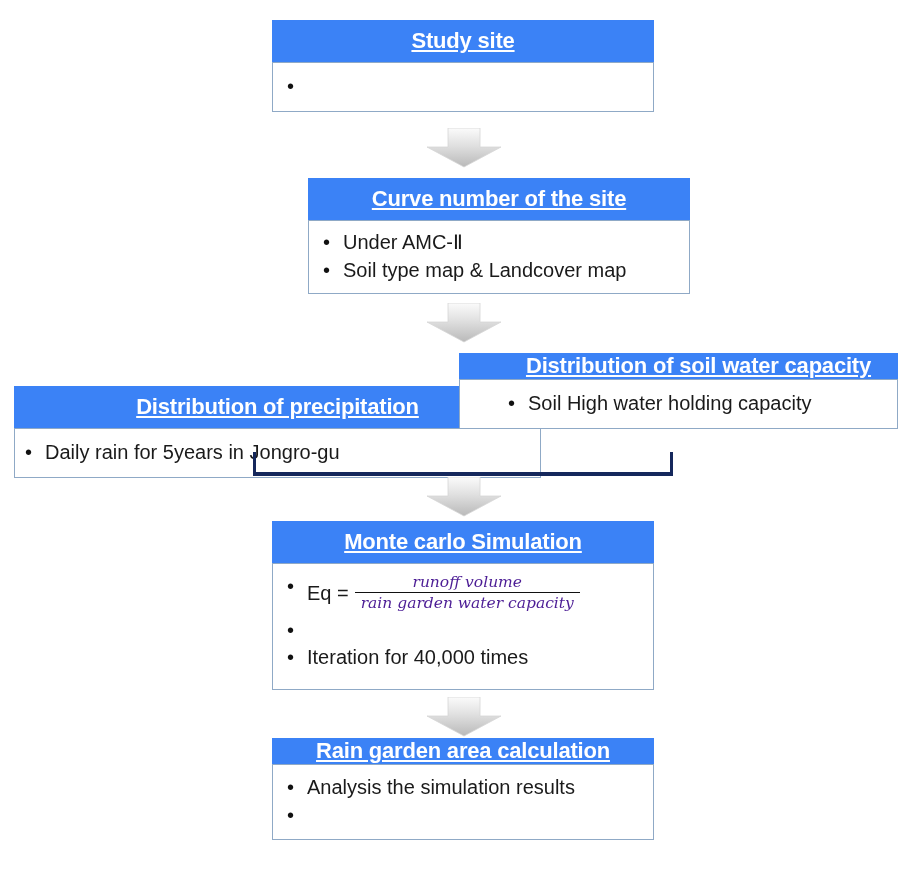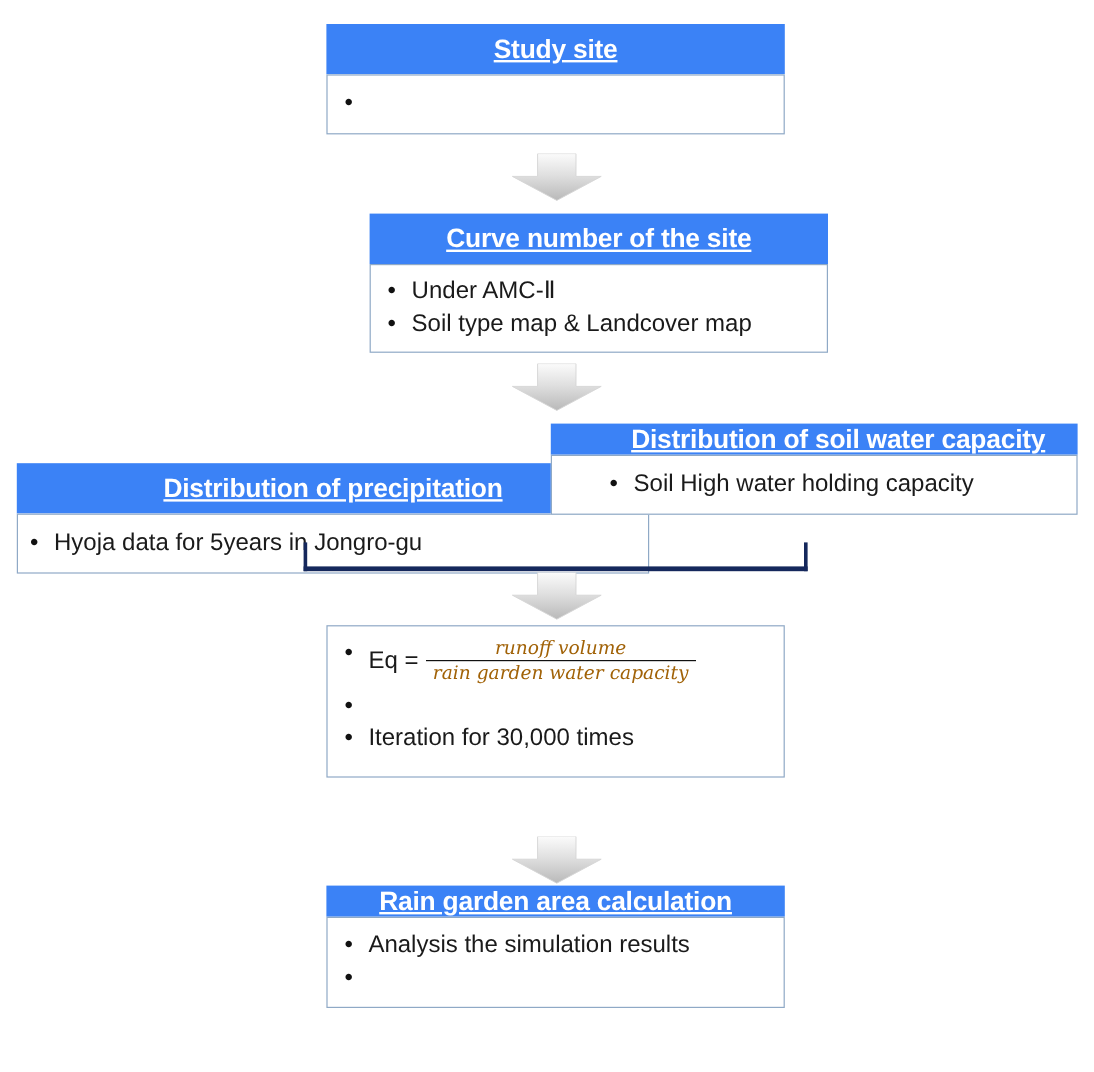--- a/index.html
+++ b/index.html
@@ -84,21 +84,21 @@
   }
   .frac {
     display: inline-flex;
     flex-direction: column;
     align-items: center;
     margin-left: 6px;
     font-family: "DejaVu Serif", serif;
     font-style: italic;
     font-size: 15.5px;
     line-height: 1.18;
-    color: #a16207;
+    color: #4c1d95;
   }
   .frac-num {
     padding: 0 10px 1px 10px;
   }
   .frac-den {
     border-top: 1.4px solid #111;
     padding: 1px 6px 0 6px;
   }
 
   
@@ -167,21 +167,21 @@
       </defs>
       <polygon points="22,0 54,0 54,19 75,19 38,39 1,19 22,19" fill="url(#ag2)" stroke="#d6d6d6" stroke-width="0.8"></polygon>
     </svg>
   </div>
 
   <div class="node" style="left:14px; top:353px; width:527px;margin-top:33px;">
     <div class="node-header" style="height:42px;">Distribution of precipitation</div>
     <div class="node-body" style="height:50px; padding-left:10px;">
       <div class="bullet-line">
         <span class="bullet-dot">•</span>
-        <span class="bullet-text">Hyoja data for 5years in Jongro-gu</span>
+        <span class="bullet-text">Daily rain for 5years in Jongro-gu</span>
       </div>
     </div>
   </div>
 
   <div class="node" style="left:459px; top:353px; width:439px;">
     <div class="node-header" style="height:26px;padding-left:40px;">Distribution of soil water capacity</div>
     <div class="node-body" style="height:50px; padding-left:48px;">
       <div class="bullet-line">
         <span class="bullet-dot">•</span>
         <span class="bullet-text">Soil High water holding capacity</span>
@@ -198,37 +198,38 @@
           <stop offset="0%" stop-color="#fbfbfb"></stop>
           <stop offset="45%" stop-color="#e0e0e0"></stop>
           <stop offset="100%" stop-color="#b9b9b9"></stop>
         </linearGradient>
       </defs>
       <polygon points="22,0 54,0 54,19 75,19 38,39 1,19 22,19" fill="url(#ag3)" stroke="#d6d6d6" stroke-width="0.8"></polygon>
     </svg>
   </div>
 
   <div class="node" style="left:272px; top:521px; width:382px;">
+    <div class="node-header" style="height:42px;">Monte carlo Simulation</div>
     <div class="node-body" style="height:127px; padding-top:9px; padding-bottom:9px; justify-content:flex-start;">
       <div class="bullet-line" style="margin-bottom:4px;">
         <span class="bullet-dot">•</span>
         <span class="eq-row">
           <span class="eq-lead">Eq =</span>
           <span class="frac">
             <span class="frac-num">runoff volume</span>
             <span class="frac-den">rain garden water capacity</span>
           </span>
         </span>
       </div>
       <div class="bullet-line">
         <span class="bullet-dot">•</span>
       </div>
       <div class="bullet-line">
         <span class="bullet-dot">•</span>
-        <span class="bullet-text">Iteration for 30,000 times</span>
+        <span class="bullet-text">Iteration for 40,000 times</span>
       </div>
     </div>
   </div>
 
   <div class="arrow" style="left:426px; top:697px; width:76px; height:40px;">
     <svg width="76" height="40" viewBox="0 0 76 40" xmlns="http://www.w3.org/2000/svg">
       <defs>
         <linearGradient id="ag4" x1="0" y1="0" x2="0" y2="1">
           <stop offset="0%" stop-color="#fbfbfb"></stop>
           <stop offset="45%" stop-color="#e0e0e0"></stop>

